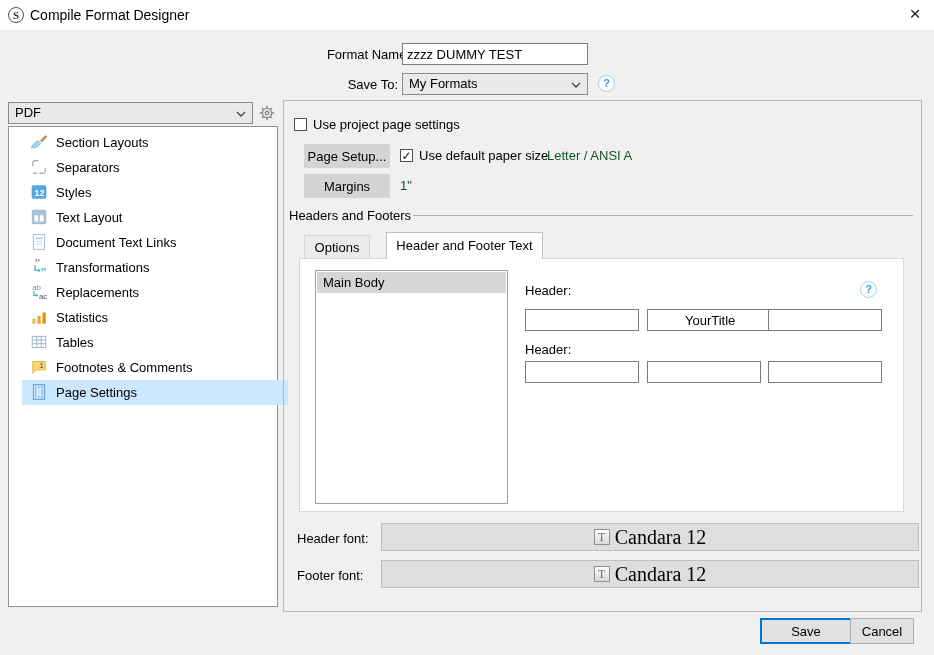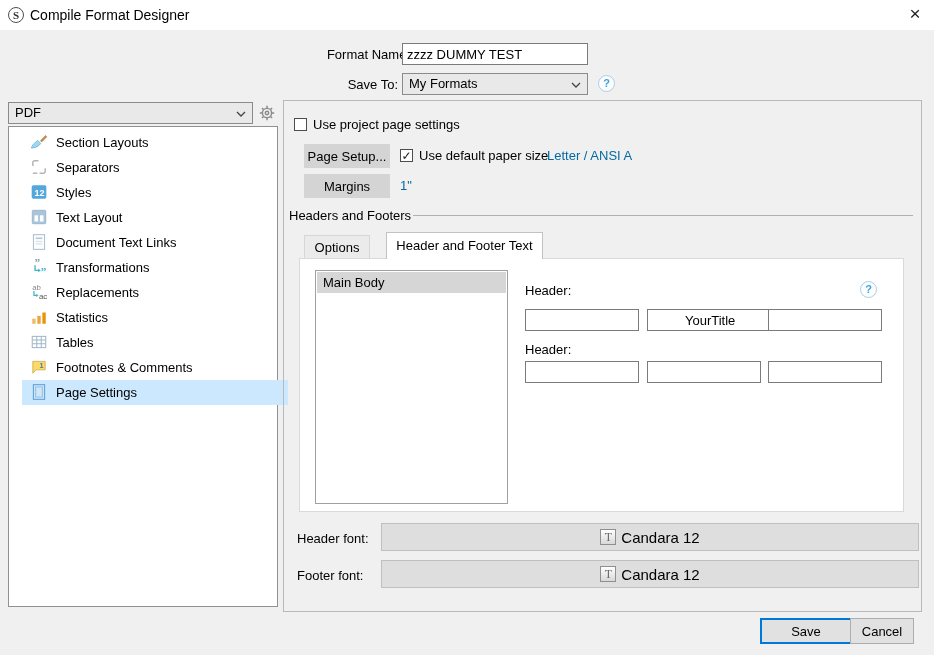--- a/index.html
+++ b/index.html
@@ -21,21 +21,21 @@
   }
   .win-title { left:30px; top:0; height:30px; line-height:30px; font-size:14px;text-align:center; }
   .close-btn {
     left:896px; top:0; width:38px; height:30px; text-align:center;
     line-height:28px; font-size:19px; color:#222; cursor:default;
   }
 
   
   .lbl { height:16px; line-height:16px; white-space:nowrap; }
   .lbl-r { text-align:right; }
-  .hint { color:#0369a1; }
+  .hint { color:#14532d; }
   .txt {
     border:1px solid #7b7b7b; background:#fff; font-family:"Liberation Sans",sans-serif;
     font-size:13px; padding:0 4px; outline:none;
   }
   .combo {
     background:#e9e9e9; border:1px solid #8b8b8b; cursor:default;
   }
   .combo .combo-text { position:absolute; left:6px; top:2px; line-height:16px; }
   .combo .chev { position:absolute; right:6px; top:8px; }
   .btn-flat {
@@ -82,21 +82,21 @@
   .font-btn {
     background:#dedede; border:1px solid #bfbfbf; cursor:default;
     display:flex; align-items:center; justify-content:center; gap:5px;
   }
   .t-icon {
     width:16px; height:16px; border:1px solid #8f8f8f;
     background:linear-gradient(#ffffff,#d8d8d8);
     font-family:"Liberation Serif",serif; font-size:12px; color:#6a6a6a;
     text-align:center; line-height:14px;
   }
-  .font-name { font-size:15px; }
+  .font-name { font-size:20px;font-family:Liberation Serif, serif; }
 
   
   .btn-dlg {
     background:#e1e1e1; font-size:13px; text-align:center; cursor:default;
     font-family:"Liberation Sans",sans-serif;
   }
   .btn-save { border:2px solid #0078d7; }
   .btn-cancel { border:1px solid #adadad; }
 
   svg { display:block; }

